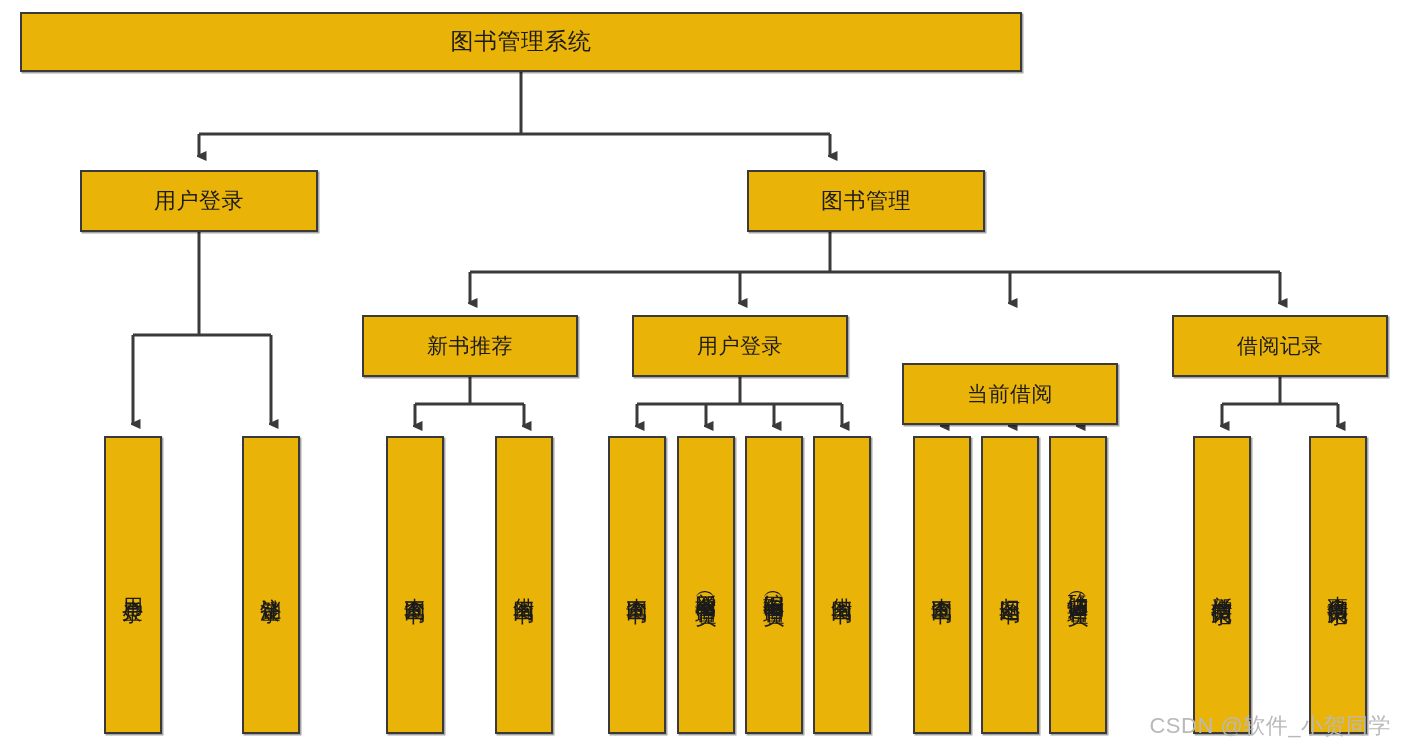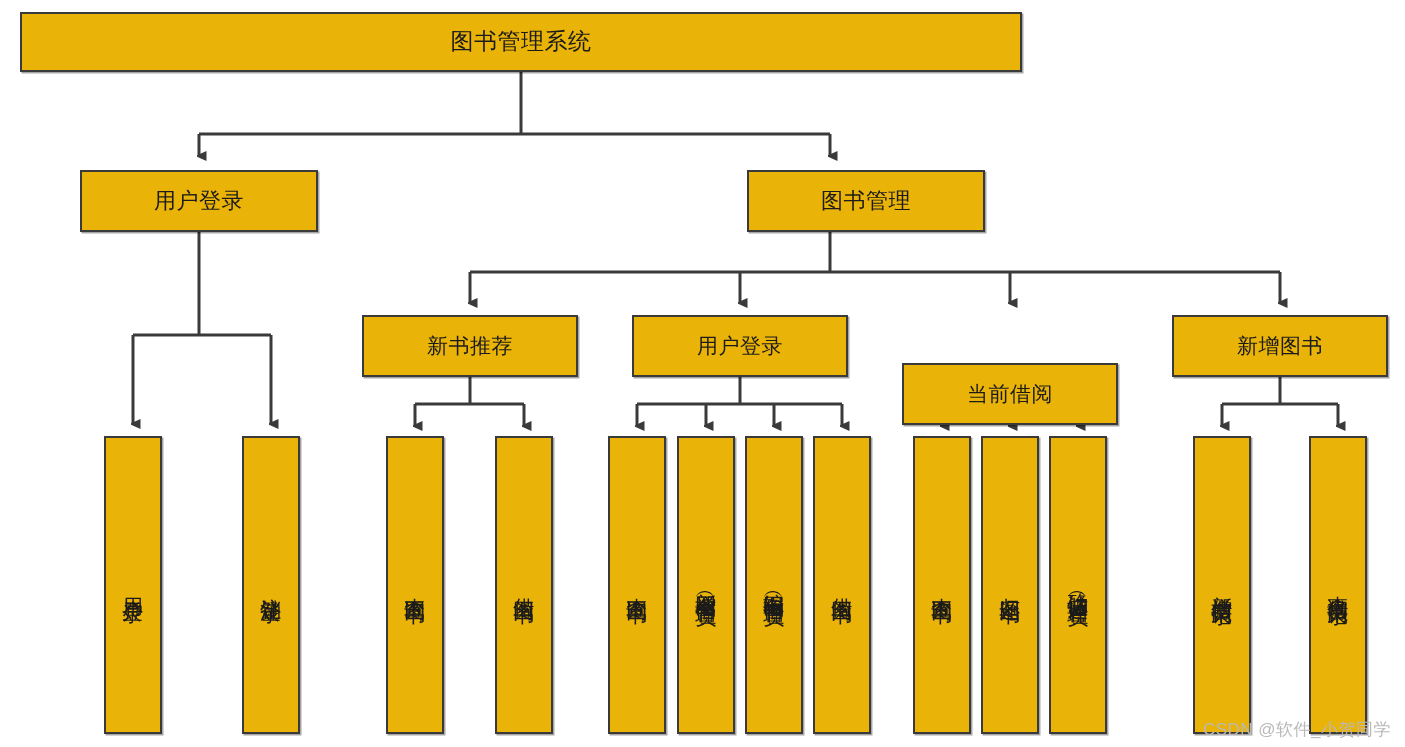--- a/index.html
+++ b/index.html
@@ -63,21 +63,21 @@
     max-height:285px;
   }
   .node.leaf.tall .label{
     max-height:292px;
   }
   
   #watermark{
     position:absolute;
     right:14px;
     bottom:6px;
-    font-size:17px;
+    font-size:22px;
     color:#b9b9b9;
     letter-spacing:0.5px;
     white-space:nowrap;
     user-select:none;
   }
 </style>
 </head>
 <body>
 
 <div id="canvas">
@@ -147,21 +147,21 @@
   <div class="node lvl3" style="left:362px; top:315px; width:216px; height:62px;">
     <span class="label">新书推荐</span>
   </div>
   <div class="node lvl3" style="left:632px; top:315px; width:216px; height:62px;">
     <span class="label">用户登录</span>
   </div>
   <div class="node lvl3" style="left:902px; top:315px; width:216px; height:62px;margin-top:48px;">
     <span class="label">当前借阅</span>
   </div>
   <div class="node lvl3" style="left:1172px; top:315px; width:216px; height:62px;">
-    <span class="label">新增图书</span>
+    <span class="label">借阅记录</span>
   </div>
 
   <div class="node leaf" style="left:104px; top:436px; width:58px; height:298px;">
     <span class="label">用户登录</span>
   </div>
   <div class="node leaf" style="left:242px; top:436px; width:58px; height:298px;">
     <span class="label">注销登录</span>
   </div>
 
   <div class="node leaf" style="left:386px; top:436px; width:58px; height:298px;">

